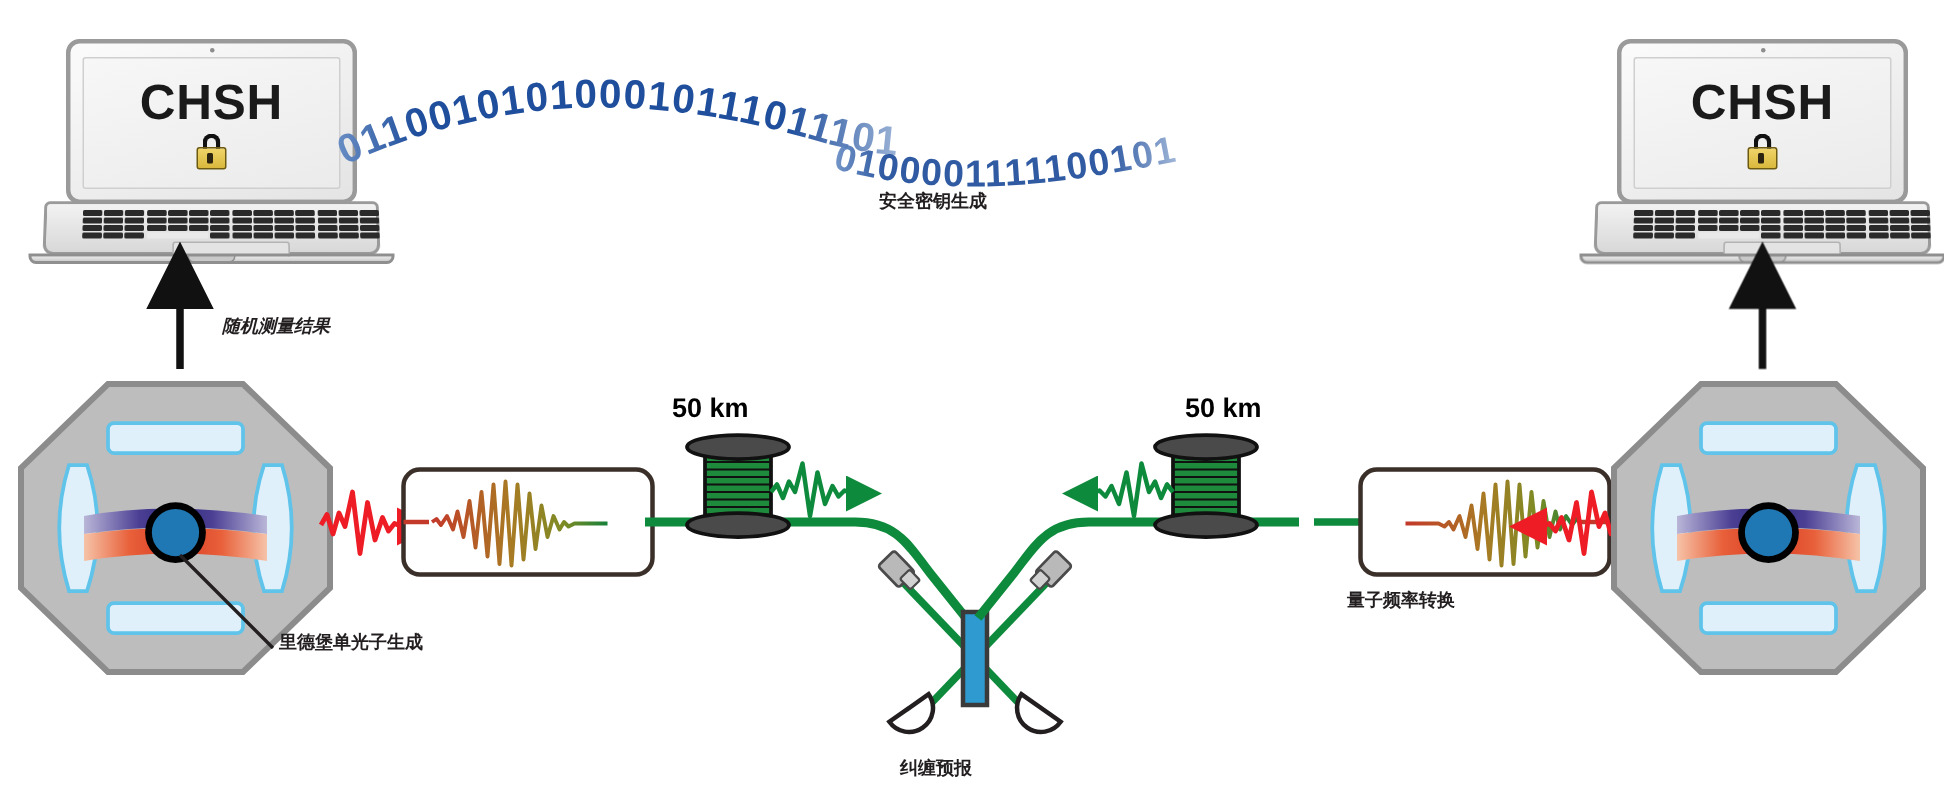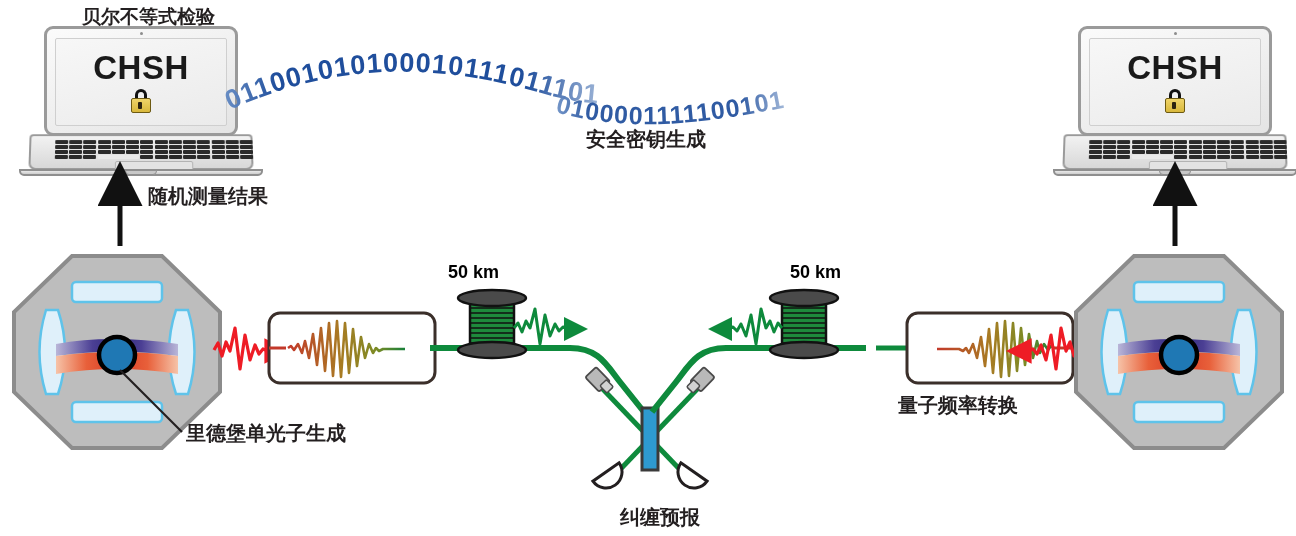--- a/index.html
+++ b/index.html
@@ -9,21 +9,21 @@
     overflow:hidden;position:relative;
   }
   #stage{position:relative;width:1296px;height:536px;}
   .abs{position:absolute;}
 
   .cn-label{
     font-weight:bold;color:#231f20;white-space:nowrap;
     font-family:"Liberation Sans","DejaVu Sans",sans-serif;
   }
   .title-label{font-size:19px;}
-  .mid-label{font-size:20px;}
+  .mid-label{font-size:12px;}
   .km-label{font-size:18px;font-weight:bold;color:#000;}
 
   
   .laptop{width:246px;height:150px;}
   .screen-outer{
     position:absolute;left:26px;top:0;width:194px;height:110px;
     background:linear-gradient(160deg,#fbfbfb,#e4e4e4);
     border:3px solid #9a9a9a;border-radius:9px;box-sizing:border-box;
   }
   .screen-inner{
@@ -76,21 +76,20 @@
   }
   .notch{position:absolute;left:107px;top:36px;width:32px;height:5px;background:#c8c8c8;
     border:1px solid #8f8f8f;border-radius:0 0 4px 4px;box-sizing:border-box;}
   svg{display:block;overflow:visible;}
 </style>
 </head>
 <body>
 
 <div id="stage">
 
-  <div class="abs cn-label title-label" style="left:82px;top:4px;">贝尔不等式检验</div>
 
   <div class="abs laptop" style="left:18px;top:26px;">
     <div class="screen-outer">
       <div class="cam-dot"></div>
       <div class="screen-inner">
         <div class="chsh-text">CHSH</div>
         <div class="lock">
           <div class="lock-shackle"></div>
             <div class="lock-body"></div>
             <div class="lock-hole"></div>
@@ -163,21 +162,21 @@
   </div>
 
   <svg class="abs" style="left:100px;top:172px;" width="40" height="75">
     <defs>
       <marker id="ahBlack" markerWidth="9" markerHeight="9" refX="4" refY="4.5" orient="auto">
         <path d="M0,0 L9,4.5 L0,9 Z" fill="#111"></path>
       </marker>
     </defs>
     <line x1="20" y1="74" x2="20" y2="14" stroke="#111" stroke-width="5" marker-end="url(#ahBlack)"></line>
   </svg>
-  <div class="abs cn-label mid-label" style="left:148px;top:183px;">随机测量结果</div>
+  <div class="abs cn-label mid-label" style="left:148px;top:209px;font-style:italic;">随机测量结果</div>
 
   <svg class="abs" style="left:225px;top:52px;" width="840" height="70">
     <defs>
       <path id="wavePathA" d="M5,58 C110,10 210,10 320,42 C430,74 530,20 640,14 C730,10 790,18 835,26"></path>
       <path id="wavePathB" d="M330,60 C430,88 520,62 620,44 C720,26 790,38 838,52"></path>
       <linearGradient id="fadeBlue" x1="0" y1="0" x2="1" y2="0">
         <stop offset="0" stop-color="#6f93c8"></stop>
           <stop offset="0.15" stop-color="#1f4e9c"></stop>
         <stop offset="0.8" stop-color="#1f4e9c"></stop>
           <stop offset="1" stop-color="#9fb6d8"></stop>
@@ -368,21 +367,21 @@
     <g>
       <rect x="132" y="4" width="20" height="15" rx="2" fill="#b9b9b9" stroke="#4a4a4a" stroke-width="1.8" transform="rotate(-46 142 11)"></rect>
       <rect x="128" y="14" width="10" height="9" rx="1.5" fill="#d2d2d2" stroke="#4a4a4a" stroke-width="1.5" transform="rotate(-46 133 18)"></rect>
     </g>
 
     <rect x="82" y="40" width="16" height="62" fill="#2e9ad0" stroke="#3a3a3a" stroke-width="3"></rect>
 
     <path d="M30,104 a16,16 0 0 0 32,0 z" fill="#fff" stroke="#231f20" stroke-width="3" transform="rotate(-35 46 104)"></path>
     <path d="M118,104 a16,16 0 0 0 32,0 z" fill="#fff" stroke="#231f20" stroke-width="3" transform="rotate(35 134 104)"></path>
   </svg>
-  <div class="abs cn-label mid-label" style="left:620px;top:504px;">纠缠预报</div>
+  <div class="abs cn-label mid-label" style="left:600px;top:504px;">纠缠预报</div>
 
   <svg class="abs" style="left:626px;top:260px;" width="240" height="200">
     <path d="M240,88 H100 C72,88 64,104 50,122 L26,152" fill="none" stroke="#0e8a3c" stroke-width="6"></path>
   </svg>
 
   <div class="abs cn-label km-label" style="left:790px;top:262px;">50 km</div>
   <svg class="abs" style="left:764px;top:288px;" width="80" height="74">
     <rect x="18" y="10" width="44" height="52" fill="#1e8a3c" stroke="#111" stroke-width="2.5"></rect>
     <g stroke="#111" stroke-width="1.4">
       <line x1="18" y1="15" x2="62" y2="15"></line>

